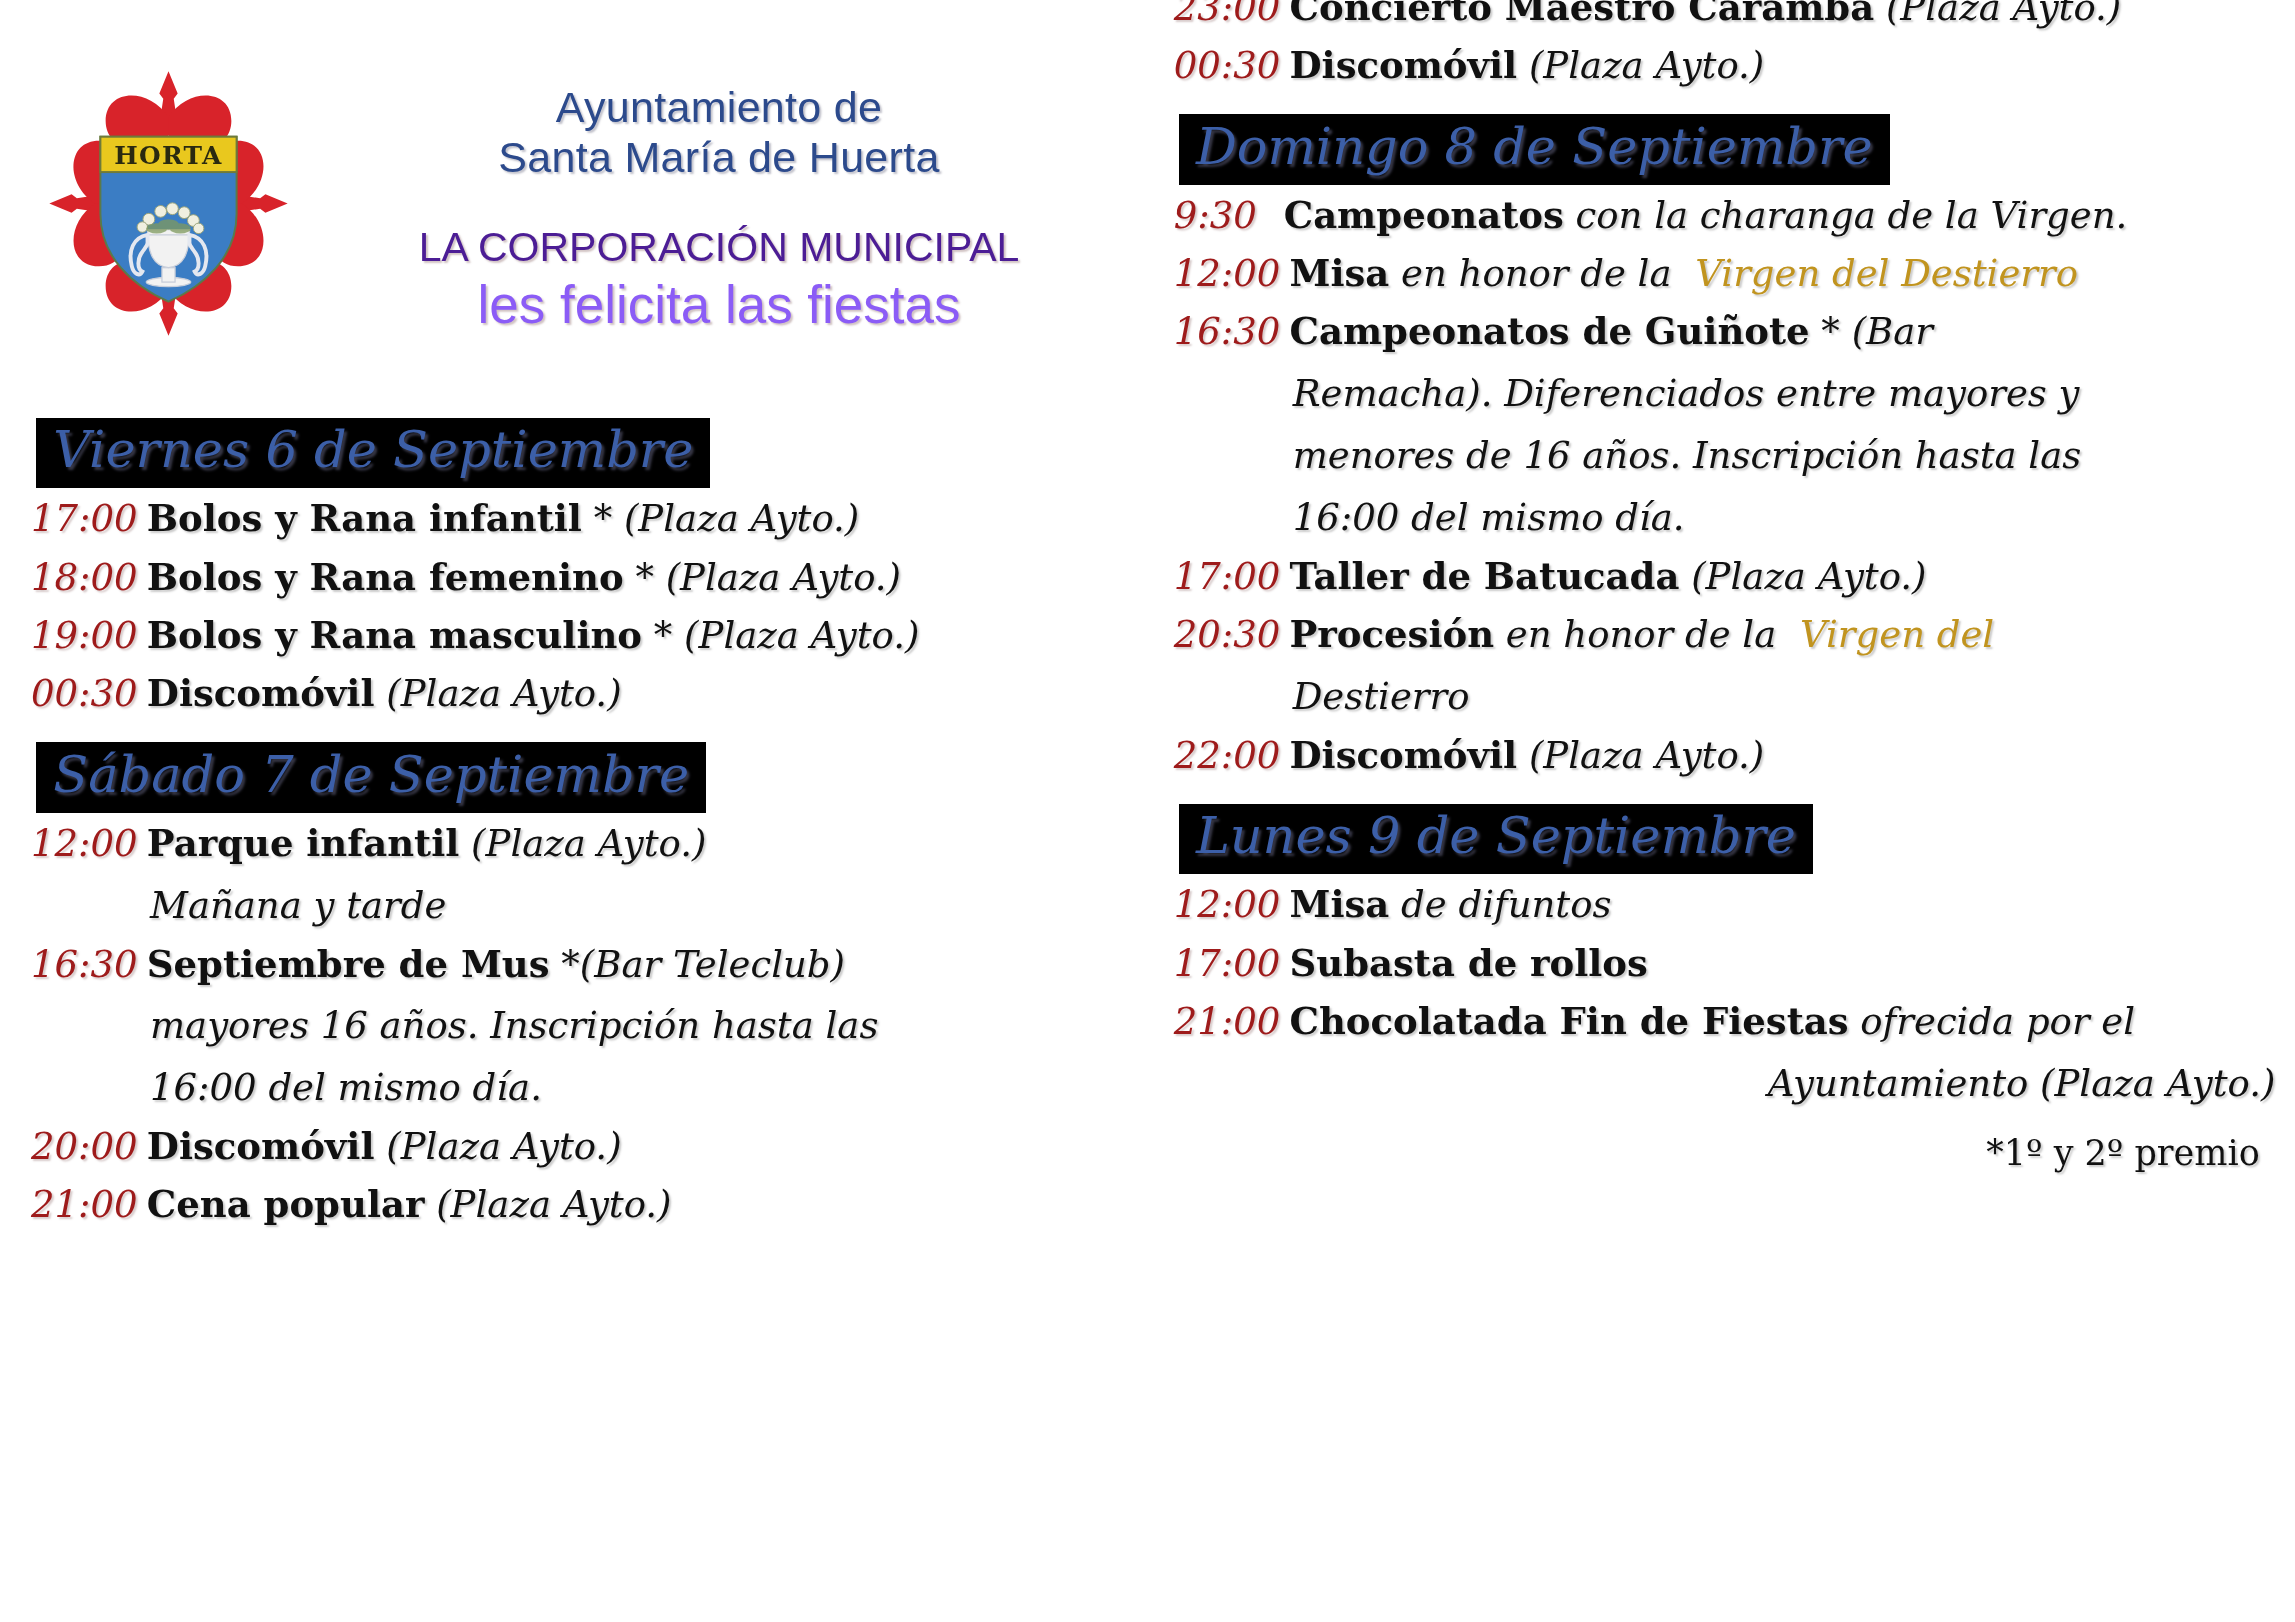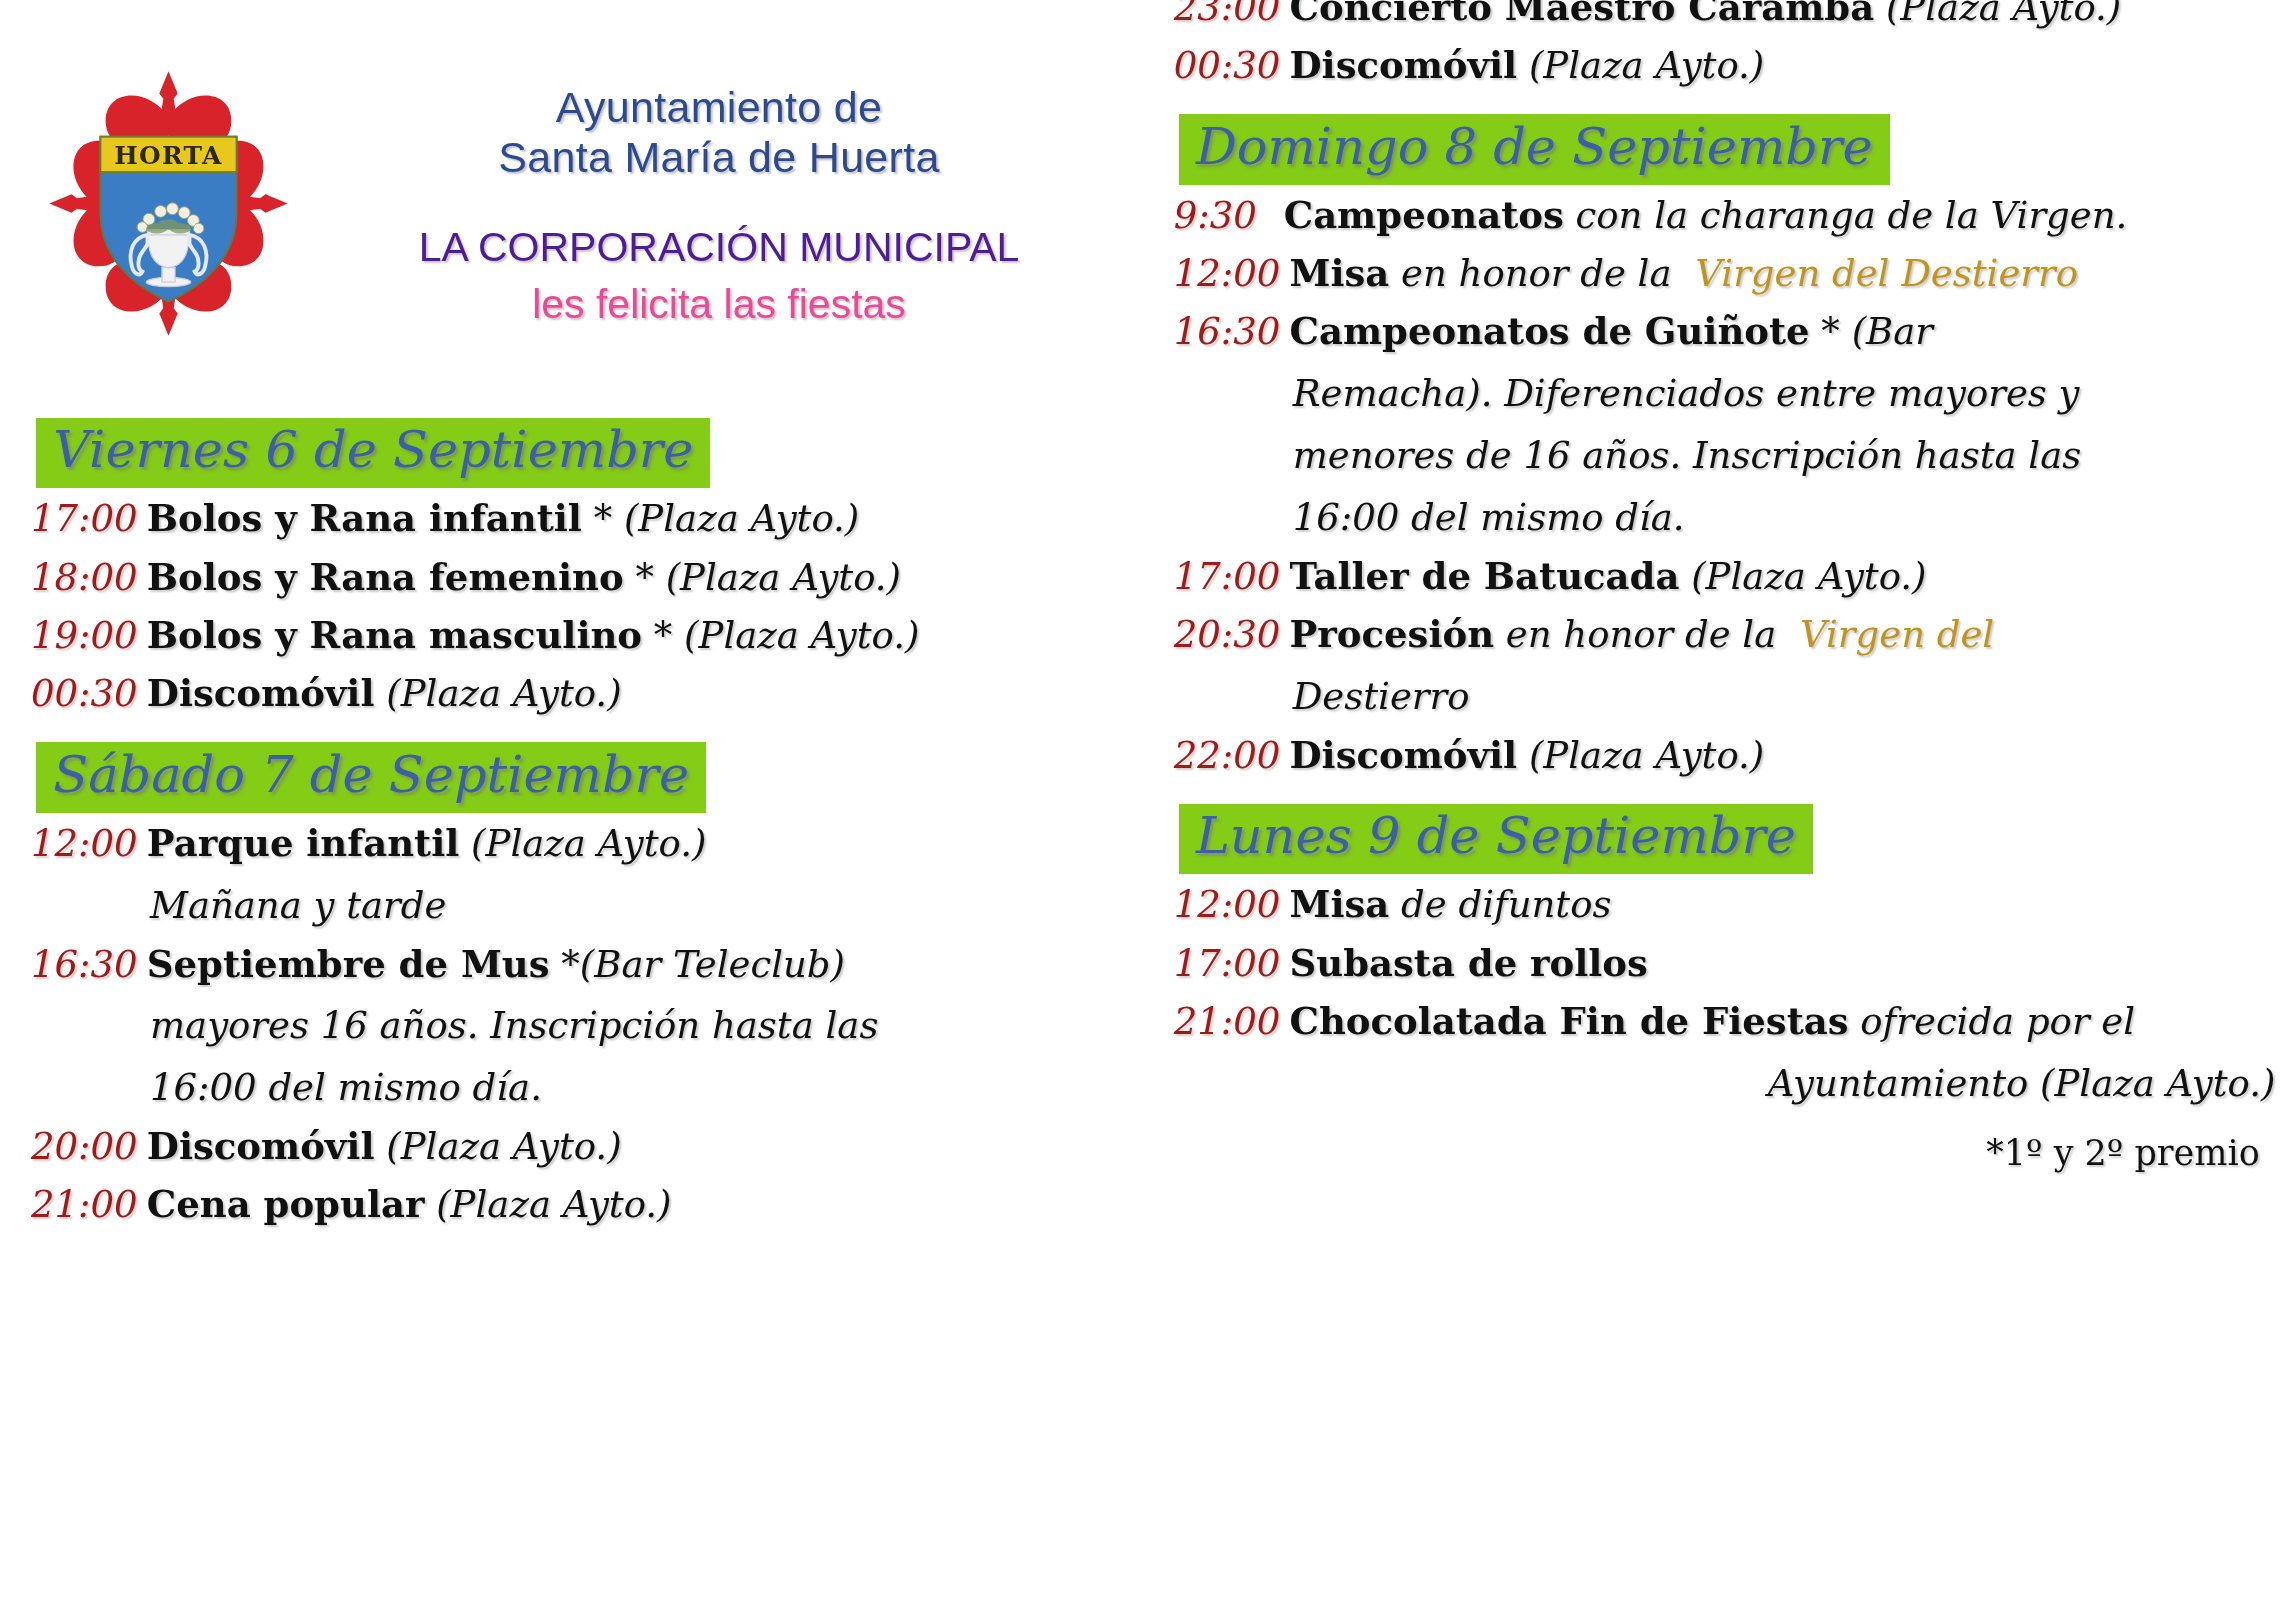--- a/index.html
+++ b/index.html
@@ -67,30 +67,30 @@
   .corp-block { margin-top: 41px; }
   .corp-line1 {
     font-family: "Liberation Sans", "DejaVu Sans", sans-serif;
     font-size: 41px;
     color: #4c1d95;
     text-shadow: 2px 2px 2px rgba(150,120,120,.45);
     white-space: nowrap;
   }
   .corp-line2 {
     font-family: "Liberation Sans", "DejaVu Sans", sans-serif;
-    font-size: 41px;
-    color: #ec4899;
+    font-size: 53px;
+    color: #8b5cf6;
     text-shadow: 2px 2px 2px rgba(150,120,120,.45);
-    margin-top: 10px;
+    margin-top: 3px;
   }
 
   
   .day-header {
     display: inline-block;
-    background: #84cc16;
+    background: #000000;
     padding: 6.5px 17px 13px 17px;
     margin: 11.8px 0 9.2px 5.2px;
   }
   .day-header-text {
     font-family: "DejaVu Serif", "Liberation Serif", serif;
     font-style: italic;
     font-size: 51px;
     line-height: 1.0;
     color: #3C5FA8;
     text-shadow: 2.6px 2.6px 2.6px rgba(110,110,140,.5);

